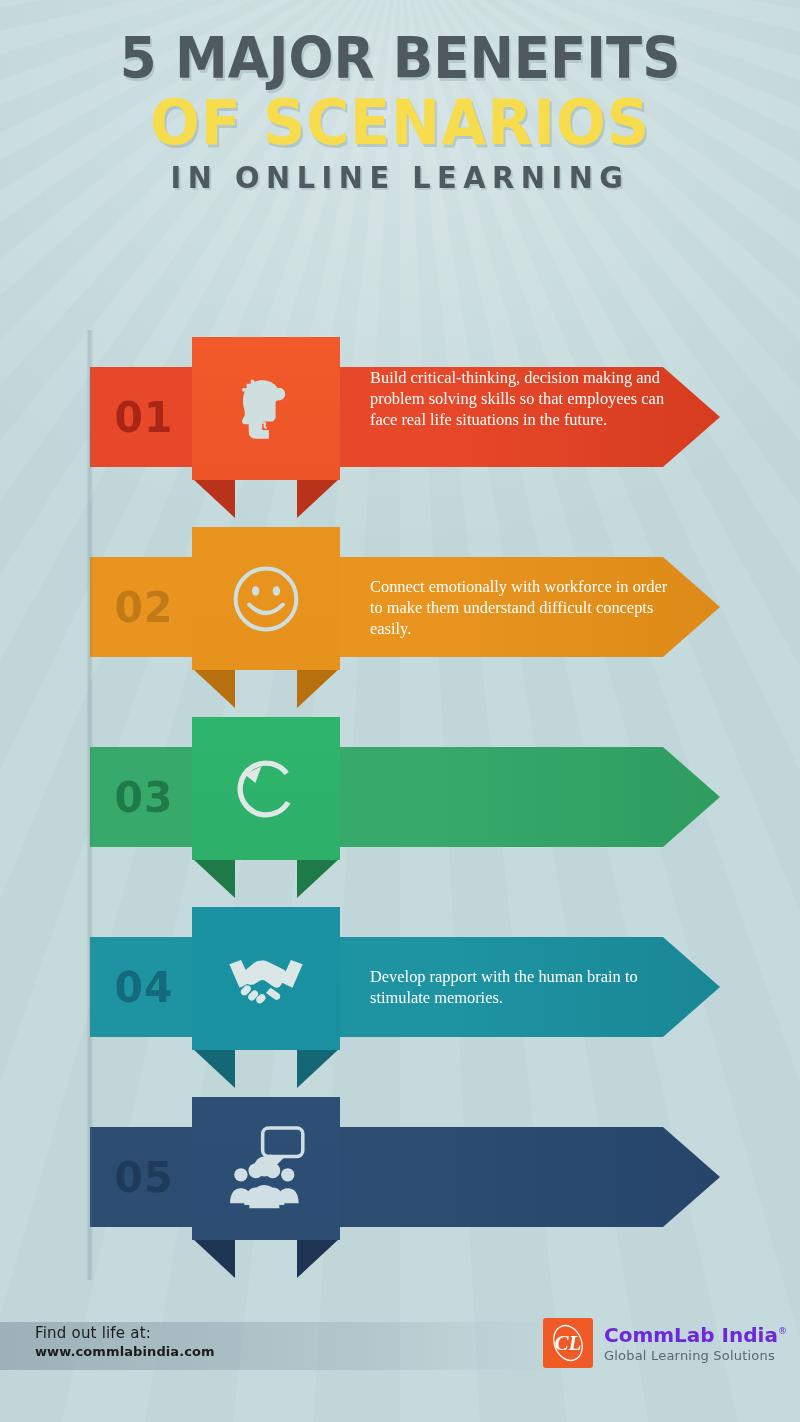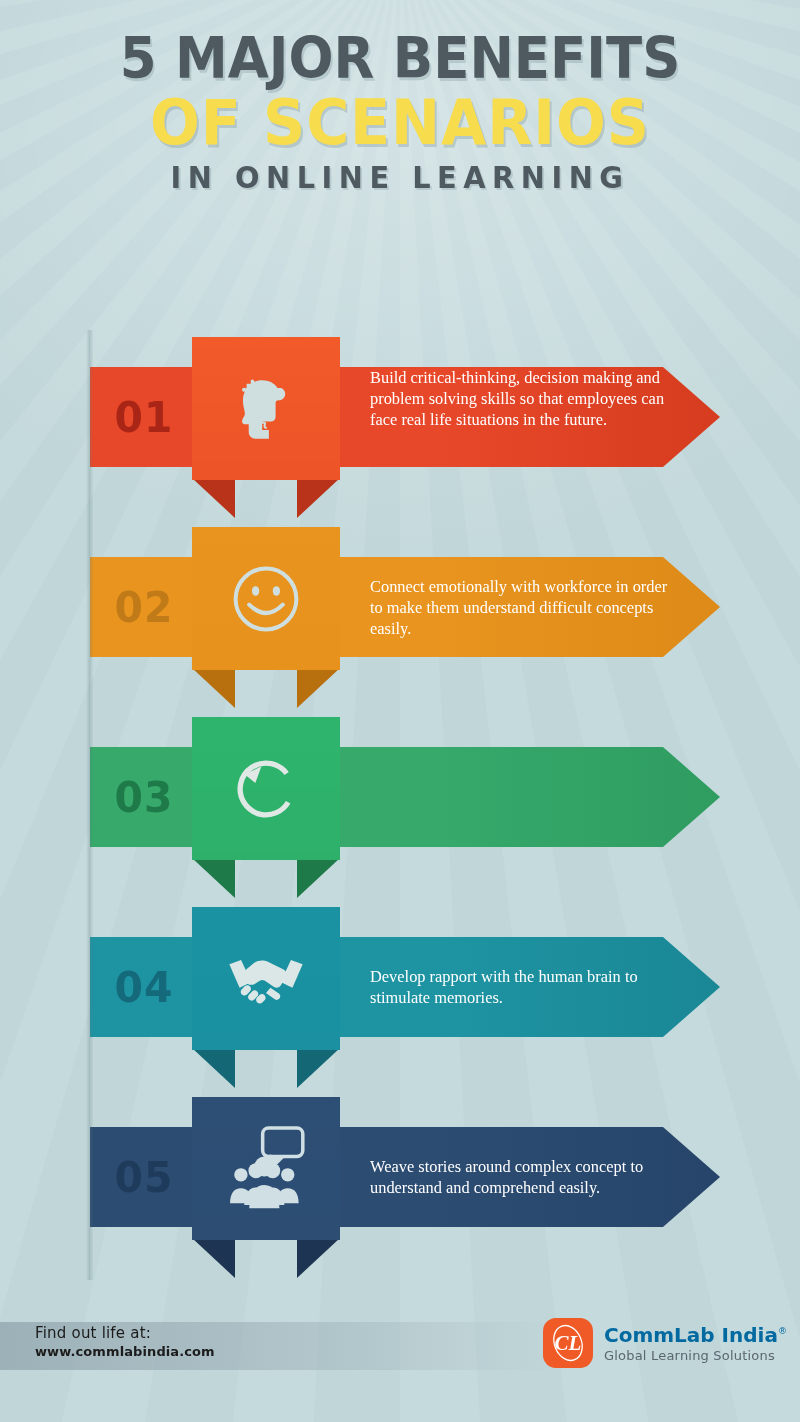--- a/index.html
+++ b/index.html
@@ -85,27 +85,27 @@
   }
   .footer-text {
     position:absolute; left:35px; top:1324px; color:#1c1c1c;
     font-family:"DejaVu Sans", sans-serif;
   }
   .f-line1 { font-size:15px; font-weight:400; letter-spacing:0.2px; }
   .f-line2 { font-size:13px; font-weight:700; letter-spacing:0.1px; margin-top:2px; }
 
   .logo { position:absolute; left:543px; top:1318px; display:flex; align-items:center; }
   .logo-mark {
-    width:50px; height:50px; background:#ef5a26; border-radius:13px;
+    width:50px; height:50px; background:#ef5a26; border-radius:3px;
     position:relative; flex:0 0 auto;
   }
   .logo-txt { margin-left:11px; }
   .logo-name {
     font-family:"DejaVu Sans", sans-serif; font-weight:700;
-    font-size:20px; color:#0369a1; letter-spacing:0px; position:relative;
+    font-size:20px; color:#6d28d9; letter-spacing:0px; position:relative;
     display:inline-block;
   }
   .logo-reg {
     font-size:9px; vertical-align:super; font-weight:400;
   }
   .logo-sub {
     font-family:"DejaVu Sans", sans-serif; font-size:13px;
     color:#5c6670; letter-spacing:0.2px; margin-top:1px;
   }
 </style>
@@ -391,23 +391,20 @@
         <circle cx="76" cy="62" r="8" fill="#cfdfe3"></circle>
         <path d="M63 96 C63 84 68 78 76 78 C84 78 89 84 89 96 Z" fill="#cfdfe3"></path>
         <circle cx="38" cy="57" r="9" fill="#cfdfe3"></circle>
         <path d="M24 98 C24 84 30 77 38 77 C46 77 52 84 52 98 Z" fill="#cfdfe3"></path>
         <circle cx="58" cy="57" r="9" fill="#cfdfe3"></circle>
         <path d="M44 98 C44 84 50 77 58 77 C66 77 72 84 72 98 Z" fill="#cfdfe3"></path>
         <circle cx="48" cy="52" r="12" fill="#cfdfe3"></circle>
         <path d="M30 102 C30 84 37 74 48 74 C59 74 66 84 66 102 Z" fill="#cfdfe3"></path>
       </svg>
         </div>
-        <div class="desc" style="top:30px;height:100px;display:flex;align-items:center;">
-          <span>Weave stories around complex concept to understand and comprehend easily.</span>
-        </div>
       </div>
     </div>
 
   <div class="footer-bar"></div>
   <div class="footer-text">
     <div class="f-line1">Find out life at:</div>
     <div class="f-line2">www.commlabindia.com</div>
   </div>
 
   <div class="logo">

